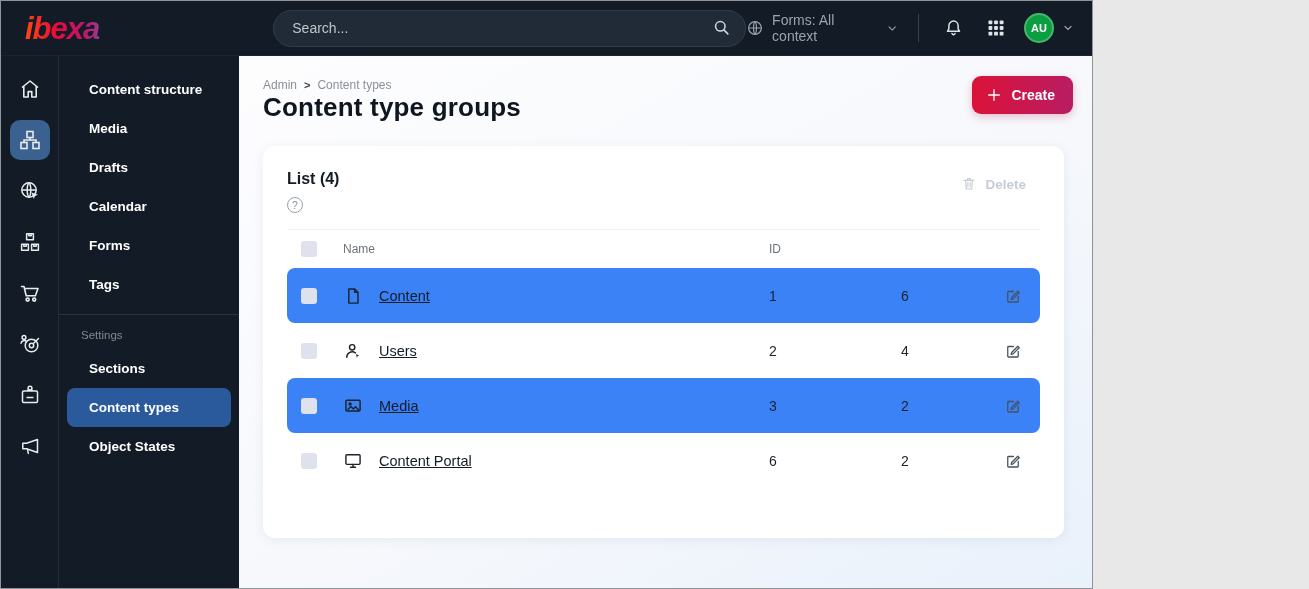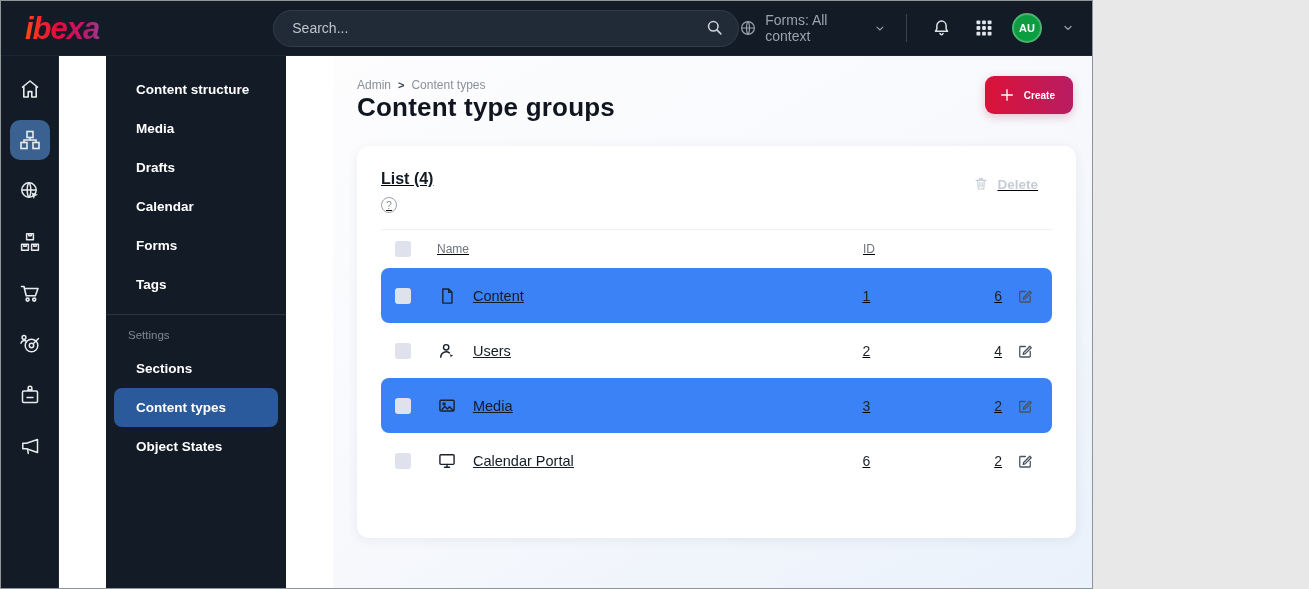--- a/index.html
+++ b/index.html
@@ -29,29 +29,29 @@
     background:#212b37; color:#dfe3e8; font-size:14px; padding:0 44px 0 18px;
     outline:none; font-family:inherit;
   }
   .search-input::placeholder{ color:#c9ced5; opacity:.95; }
   .search-icon{ position:absolute; right:15px; top:8px; color:#cfd4da; }
 
   .topbar-right{ margin-left:auto; display:flex; align-items:center; gap:14px; color:#9aa3ad; }
   .site-context{ display:flex; align-items:center; gap:8px; font-size:14px; cursor:pointer; }
   .topbar-divider{ width:1px; height:28px; background:#3a4350; margin:0 6px; }
   .icon-btn{ background:none; border:none; color:#dfe3e8; cursor:pointer; display:flex; align-items:center; padding:4px; }
-  .avatar-wrap{ display:flex; align-items:center; gap:20px; cursor:pointer; }
+  .avatar-wrap{ display:flex; align-items:center; gap:8px; cursor:pointer; }
   .avatar{
     width:30px; height:30px; border-radius:50%; background:#0b9e41;
     border:2px solid #49b56f; color:#fff; font-size:11px; font-weight:bold;
     display:flex; align-items:center; justify-content:center;
   }
 
   
-  .body-row{ flex:1; display:flex; min-height:0;gap:47px; }
+  .body-row{ flex:1; display:flex; min-height:0; }
 
   
   .rail{
     width:58px; background:#131c26; border-right:1px solid #232d3a;
     display:flex; flex-direction:column; align-items:center; padding-top:13px; gap:11px;
   }
   .rail-item{
     width:40px; height:40px; border-radius:10px; display:flex; align-items:center;
     justify-content:center; color:#e8ebee; cursor:pointer;
   }
@@ -72,32 +72,32 @@
     flex:1; position:relative;
     background:linear-gradient(150deg,#fdfdfe 0%,#f6f8fc 55%,#e9f1fb 100%);
     padding:22px 16px 0 24px; overflow:hidden;
   }
   .breadcrumb{ font-size:12px; color:#8a9099; display:flex; gap:7px; align-items:center; }
   .breadcrumb .crumb{ cursor:pointer; }
   .breadcrumb .sep{ color:#39414b; font-weight:bold; font-size:11px; }
 
   .create-btn{
     position:absolute; top:20px; right:19px; height:38px; padding:0 18px 0 14px;
-    border:none; border-radius:9px; color:#fff; font-size:10px; font-weight:bold;
+    border:none; border-radius:9px; color:#fff; font-size:14px; font-weight:bold;
     background:linear-gradient(90deg,#db1238 0%,#b81d63 100%);
     display:flex; align-items:center; gap:9px; cursor:pointer; font-family:inherit;
     box-shadow:0 3px 8px rgba(190,20,80,.25);
   }
 
   .page-title{ font-size:26px; font-weight:bold; color:#10161f; letter-spacing:.2px; }
 
   .card{
-    margin-top:23px; margin-right:0; height:392px; background:#fff;
+    margin-top:23px; margin-right:12px; height:392px; background:#fff;
     border-radius:12px; box-shadow:0 2px 12px rgba(25,39,70,.07);
-    padding:24px 24px 17px; position:relative;text-decoration:underline;
+    padding:24px 24px 17px; position:relative;
   }
   .card-head{ display:flex; justify-content:space-between; align-items:flex-start; }
   .list-title{ font-size:16px; font-weight:bold; color:#131c26; }
   .list-info{ margin-top:9px; display:flex; align-items:center; gap:9px; font-size:12.5px; color:#6b7280; }
   .help-circle{
     width:16px; height:16px; border-radius:50%; border:1px solid #9aa1ab; color:#8a9099;
     font-size:10.5px; display:flex; align-items:center; justify-content:center; flex:0 0 16px;
   }
   .delete-btn{
     background:none; border:none; display:flex; align-items:center; gap:8px;
@@ -388,21 +388,21 @@
             <div class="col-check">
                 <span class="checkbox"></span>
               </div>
             <div class="col-name">
               <span class="type-icon">
                 <svg width="20" height="20" viewBox="0 0 24 24" fill="none" stroke="currentColor" stroke-width="1.7" stroke-linejoin="round" stroke-linecap="round">
                   <rect x="3.5" y="4.5" width="17" height="11.5" rx="1.2"></rect>
                     <path d="M9 19.5h6M12 16v3.5"></path>
                 </svg>
               </span>
-              <a class="name-link">Calendar Portal</a>
+              <a class="name-link">Content Portal</a>
             </div>
             <div class="col-id">6</div>
             <div class="col-count">2</div>
             <div class="col-actions">
               <button class="edit-btn">
                 <svg width="18" height="18" viewBox="0 0 24 24" fill="none" stroke="currentColor" stroke-width="1.7" stroke-linejoin="round" stroke-linecap="round">
                   <path d="M19 12.5V19a1 1 0 0 1-1 1H6a1 1 0 0 1-1-1V7a1 1 0 0 1 1-1h6.5"></path>
                     <path d="M10.2 14l8.2-8.3 1.9 1.9-8.2 8.3-2.5.6z"></path>
                 </svg>
               </button>

